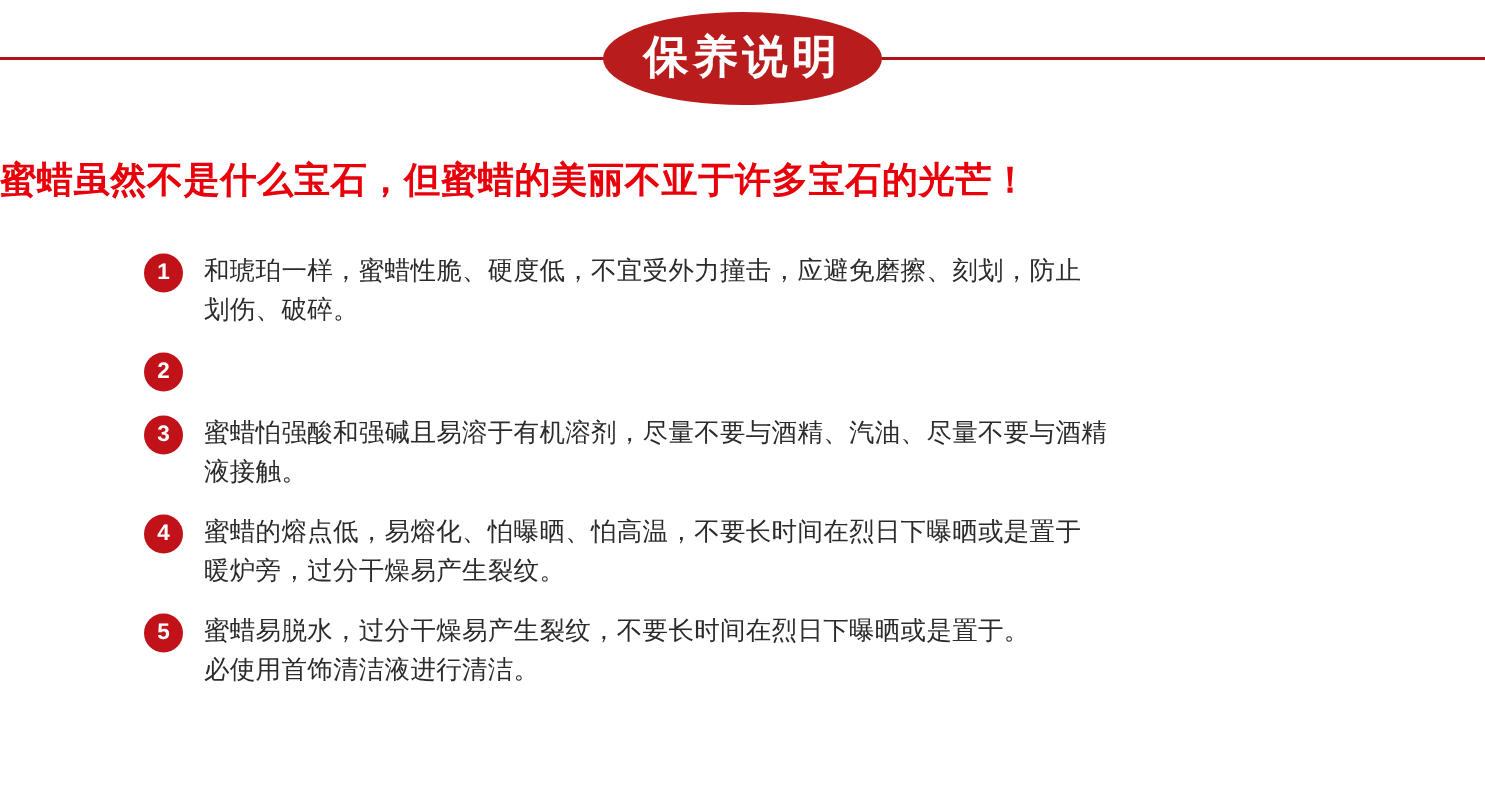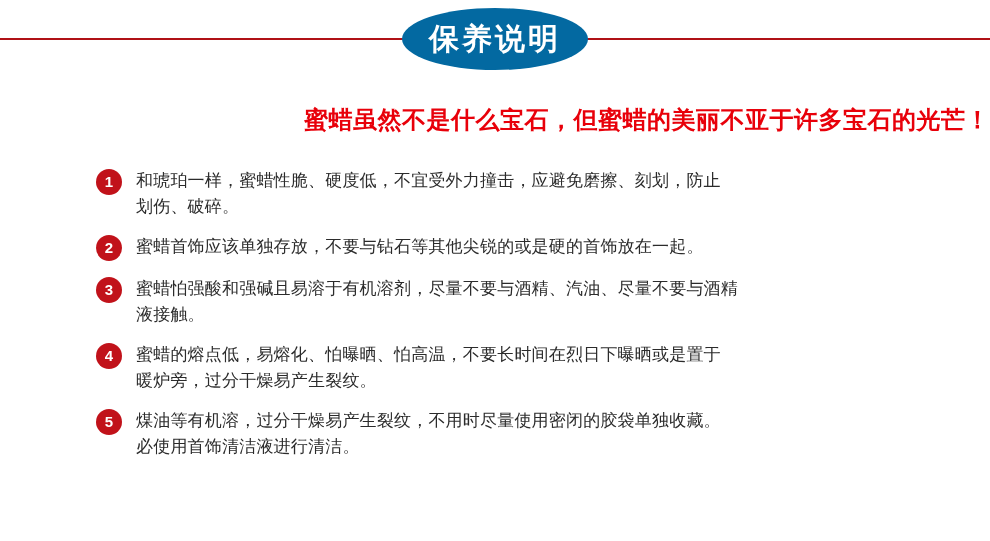--- a/index.html
+++ b/index.html
@@ -34,39 +34,39 @@
     height: 2px;
     background: #b01116;
   }
   .title-badge {
     position: absolute;
     top: 8px;
     left: 50%;
     transform: translateX(-50%);
     width: 186px;
     height: 62px;
-    background: #0369a1;
+    background: #b91c1c;
     border-radius: 50% / 50%;
     display: flex;
     align-items: center;
     justify-content: center;
   }
   .title-badge-text {
     color: #ffffff;
     font-size: 30px;
     font-weight: bold;
     letter-spacing: 3px;
     line-height: 1;
     font-family: "Liberation Serif", "DejaVu Serif", serif;
   }
 
   
   .subtitle {
     margin-top: 26px;
-    text-align: right;
+    text-align: left;
     color: #e8000a;
     font-size: 24px;
     font-weight: bold;
     letter-spacing: 0.5px;
     font-family: Liberation Sans, sans-serif;
   }
 
   
   .list {
     margin: 32px 0 0 0;
@@ -119,35 +119,34 @@
   <div class="list">
 
     <div class="list-item">
       <span class="bullet">1</span>
       <span class="item-text">和琥珀一样，蜜蜡性脆、硬度低，不宜受外力撞击，应避免磨擦、刻划，防止
 划伤、破碎。</span>
     </div>
 
     <div class="list-item">
       <span class="bullet">2</span>
-      <span class="item-text">蜜蜡首饰应该单独存放，不要与钻石等其他尖锐的或是硬的首饰放在一起。</span>
     </div>
 
     <div class="list-item">
       <span class="bullet">3</span>
       <span class="item-text">蜜蜡怕强酸和强碱且易溶于有机溶剂，尽量不要与酒精、汽油、尽量不要与酒精
 液接触。</span>
     </div>
 
     <div class="list-item">
       <span class="bullet">4</span>
       <span class="item-text">蜜蜡的熔点低，易熔化、怕曝晒、怕高温，不要长时间在烈日下曝晒或是置于
 暖炉旁，过分干燥易产生裂纹。</span>
     </div>
 
     <div class="list-item">
       <span class="bullet">5</span>
-      <span class="item-text">煤油等有机溶，过分干燥易产生裂纹，不用时尽量使用密闭的胶袋单独收藏。
+      <span class="item-text">蜜蜡易脱水，过分干燥易产生裂纹，不要长时间在烈日下曝晒或是置于。
 必使用首饰清洁液进行清洁。</span>
     </div>
 
   </div>
 </div>
 
 </body></html>

